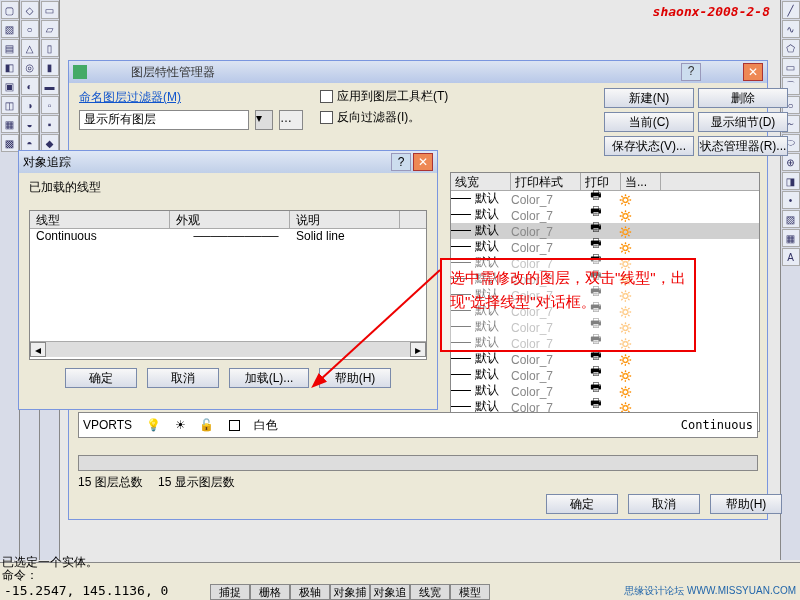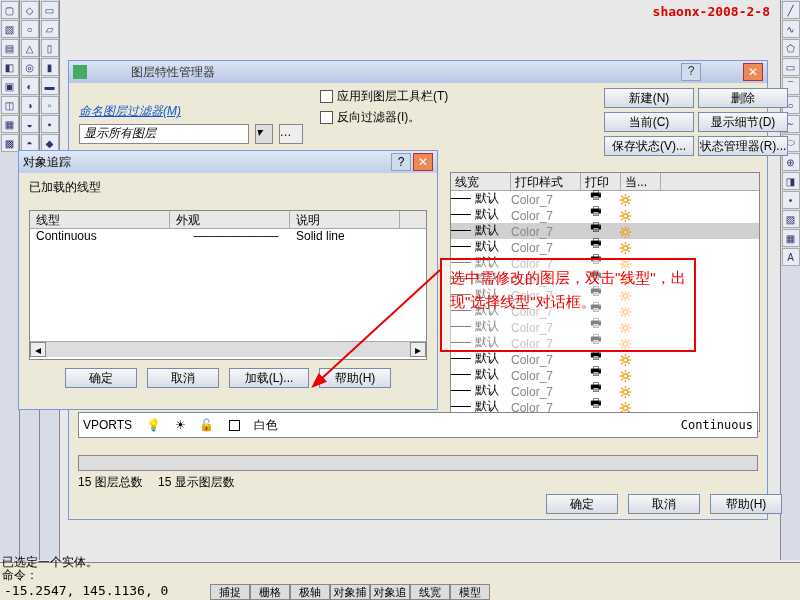--- a/index.html
+++ b/index.html
@@ -6,30 +6,30 @@
 body { width: 800px; height: 600px; background: #e8e8e8; position: relative; overflow: hidden; }
 
 
 .toolbar-left1 { position: absolute; left: 0; top: 0; width: 20px; height: 560px; background: #d8dce8; border-right: 1px solid #888; }
 .toolbar-left2 { position: absolute; left: 20px; top: 0; width: 20px; height: 560px; background: #d8dce8; border-right: 1px solid #888; }
 .toolbar-left3 { position: absolute; left: 40px; top: 0; width: 20px; height: 560px; background: #d8dce8; border-right: 1px solid #888; }
 .toolbar-right { position: absolute; right: 0; top: 0; width: 20px; height: 560px; background: #d8dce8; border-left: 1px solid #888; }
 .tb-btn { width: 18px; height: 18px; margin: 1px auto; border: 1px solid #aaa; background: #e8ecf5; display: flex; align-items: center; justify-content: center; font-size: 10px; color: #336; }
 
 
-.watermark { position: absolute; top: 4px; right: 30px; color: #d00; font-weight: bold; font-size: 13px; font-family: monospace; }
+.watermark { position: absolute; top: 4px; right: 30px; color: #d00; font-weight: bold; font-size: 13px; font-family: monospace; font-style: italic; }
 
 
 .dlg-layers { position: absolute; left: 68px; top: 60px; width: 700px; height: 460px; background: #ece9d8; border: 1px solid #7a96df; }
 .dlg-layers .titlebar { height: 22px; background: linear-gradient(#dce4f2,#b8c8e8); display: flex; align-items: center; padding: 0 4px; color: #333; gap: 40px; }
 .dlg-layers .titlebar-icon { width: 14px; height: 14px; background: #4a6; margin-right: 4px; }
 .close-btn { width: 20px; height: 18px; background: #e85; color: #fff; border: 1px solid #a33; text-align: center; line-height: 16px; margin-left: 2px; }
 .min-btn { width: 20px; height: 18px; background: #cde; border: 1px solid #99b; text-align: center; line-height: 14px; margin-left: auto; }
 
-.dlg-body { padding: 20px 10px; font-style: italic; }
+.dlg-body { padding: 6px 10px; }
 .filter-label { color: #15c; text-decoration: underline; margin-bottom: 4px; display: inline-block; }
 .filter-row { display: flex; align-items: center; gap: 6px; margin-bottom: 6px; }
 .combo { width: 170px; height: 20px; border: 1px solid #888; background: #fff; padding: 0 4px; }
 .combo-btn { width: 18px; height: 20px; border: 1px solid #888; background: #ddd; }
 .small-btn { width: 24px; height: 20px; border: 1px solid #888; background: #eee; }
 
 .checkbox-col { position: absolute; left: 320px; top: 88px; }
 .cb-row { display: flex; align-items: center; gap: 4px; margin-bottom: 4px; }
 .cb { width: 13px; height: 13px; border: 1px solid #555; background: #fff; }
 
@@ -348,13 +348,14 @@
   <div class="coords">-15.2547, 145.1136, 0</div>
   <div class="mode-btns" id="mode-btns">
       <div class="mode-btn">捕捉</div>
       <div class="mode-btn">栅格</div>
       <div class="mode-btn">极轴</div>
       <div class="mode-btn">对象捕捉</div>
       <div class="mode-btn">对象追踪</div>
       <div class="mode-btn">线宽</div>
       <div class="mode-btn">模型</div>
     </div>
+  <div class="footer-r">思缘设计论坛 WWW.MISSYUAN.COM</div>
 </div>
 
 </body></html>

